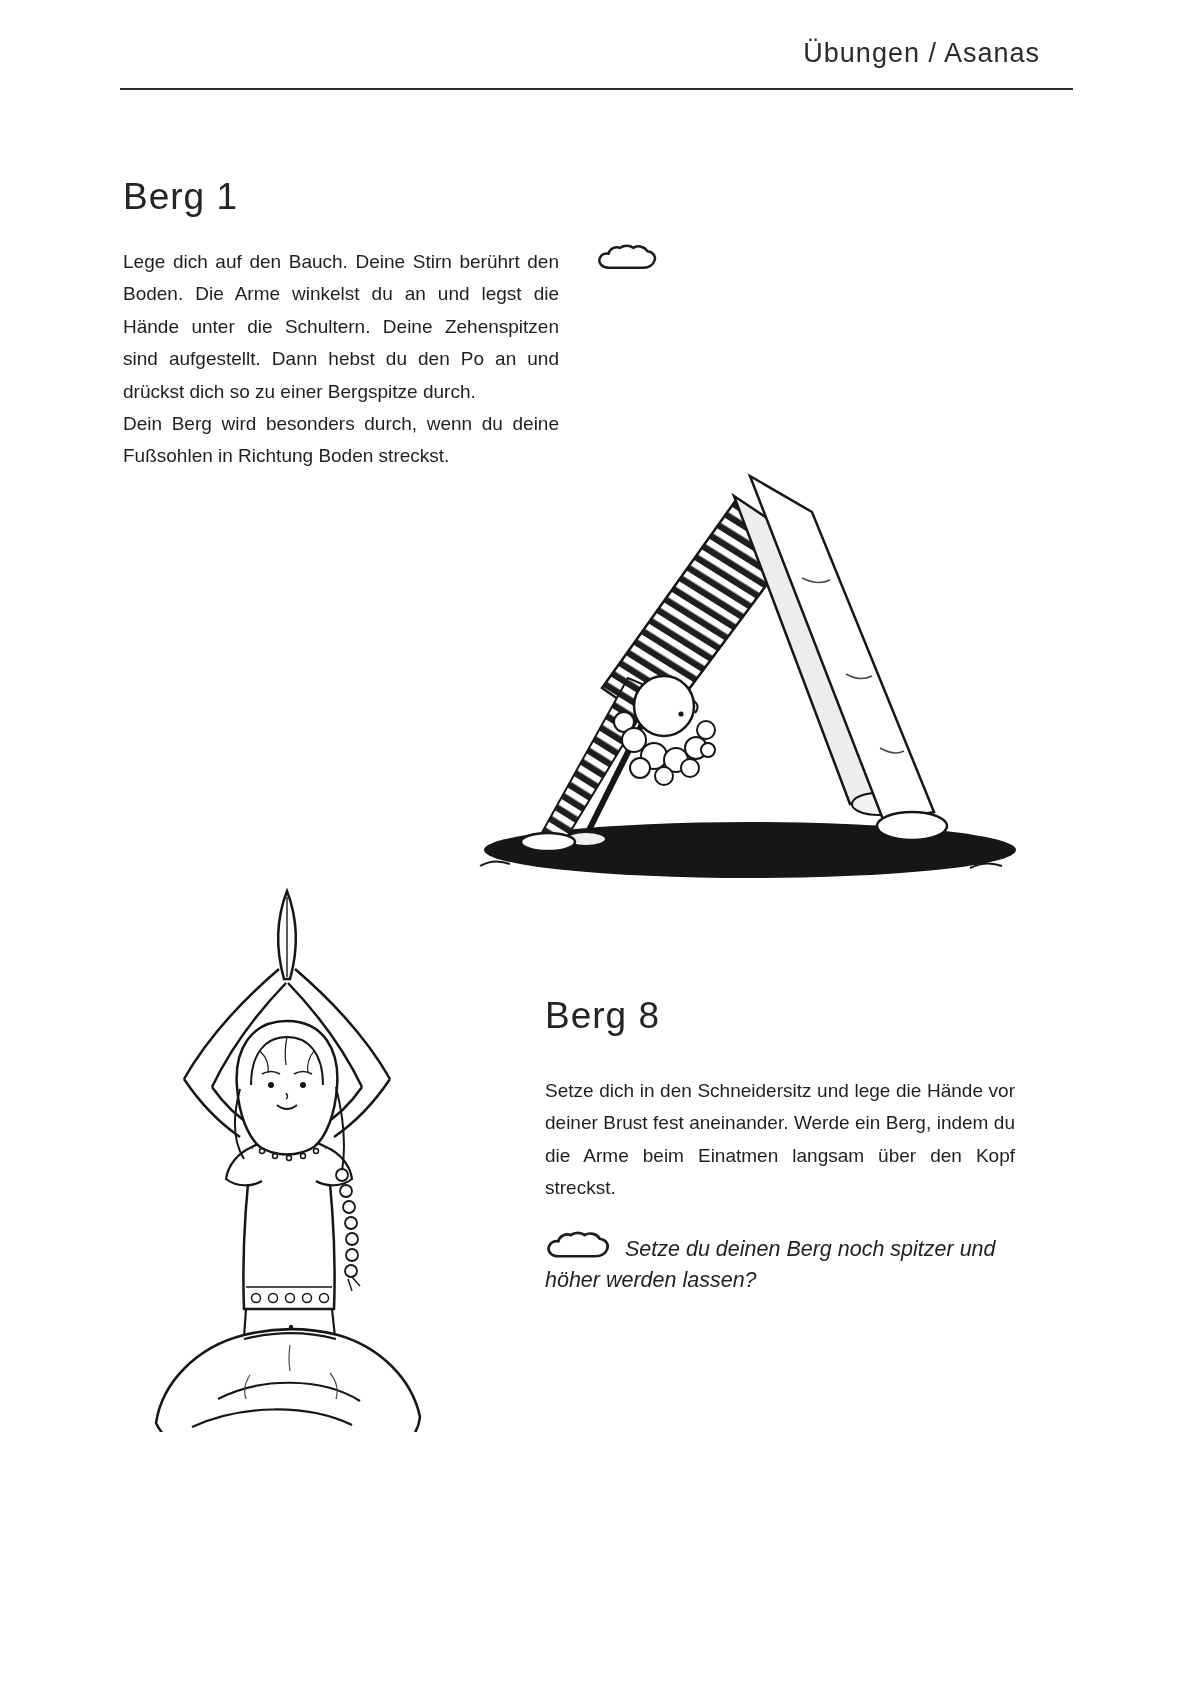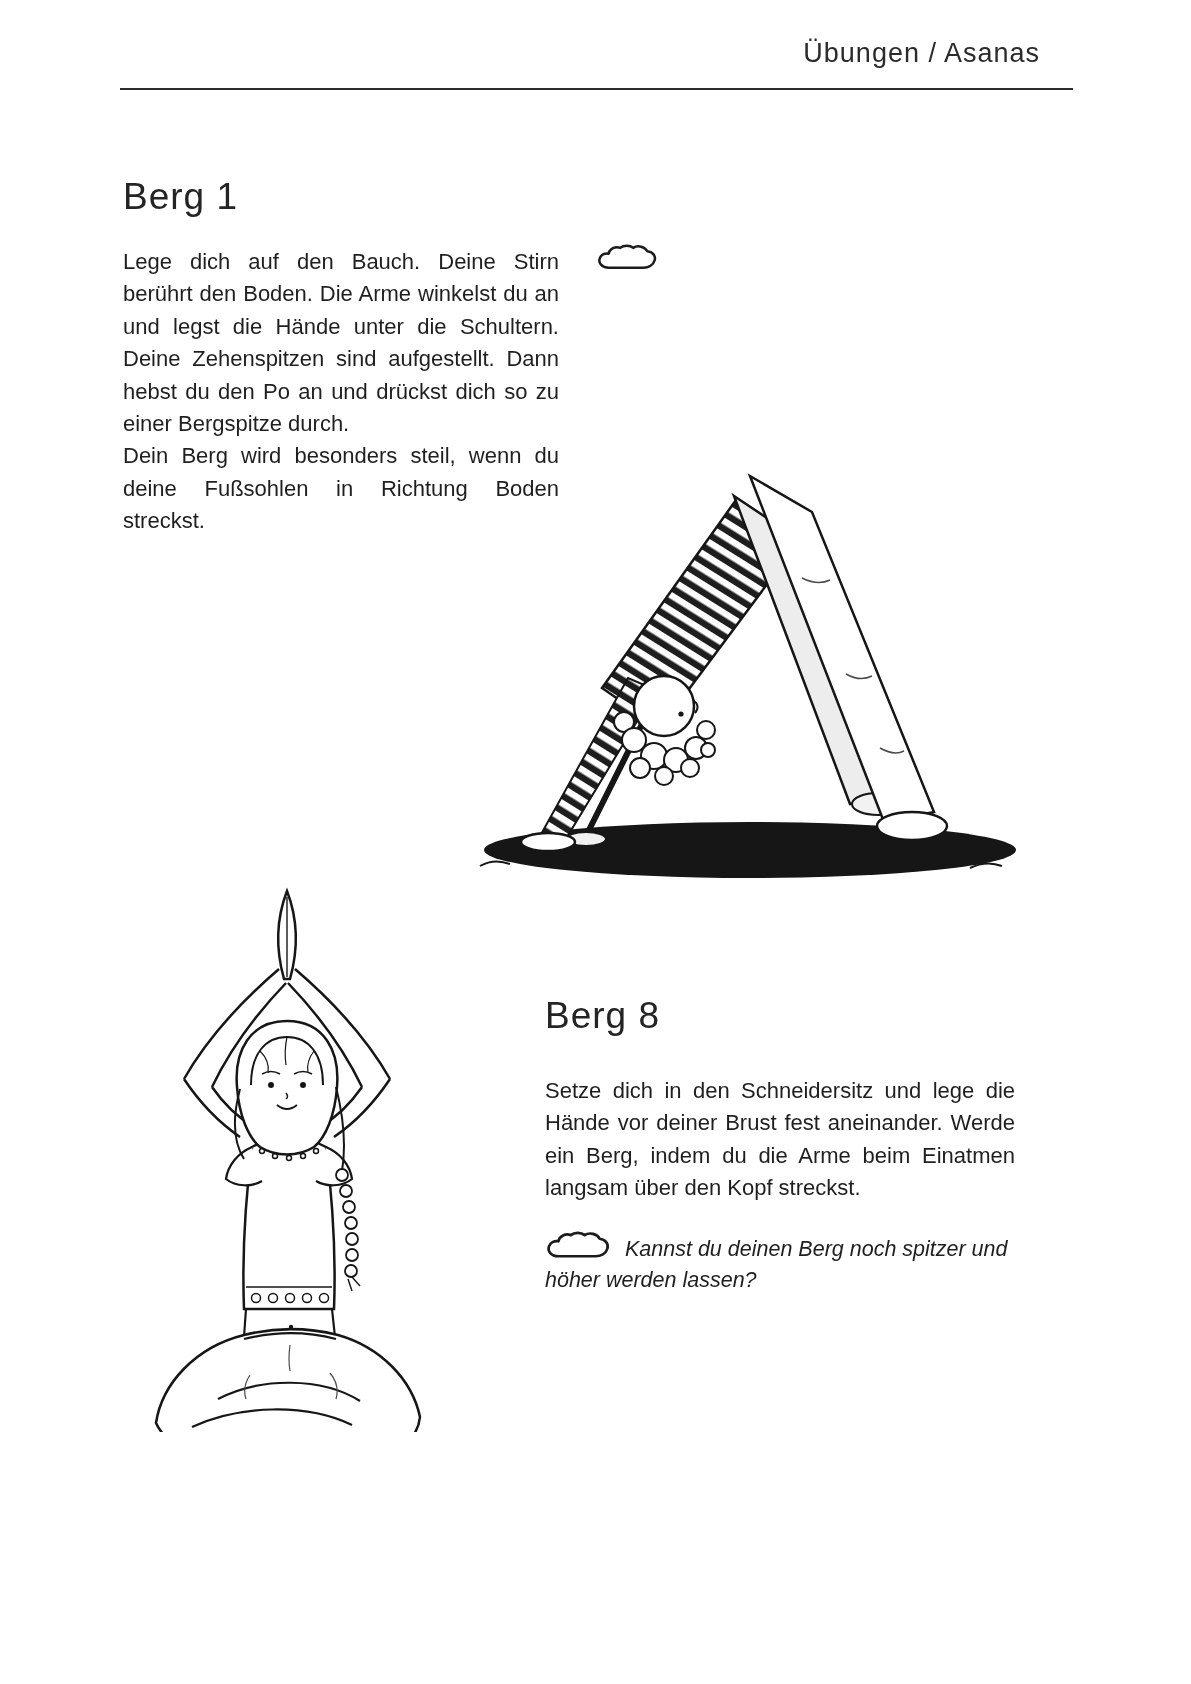--- a/index.html
+++ b/index.html
@@ -18,21 +18,21 @@
   .rule{
     position:absolute;left:120px;top:88px;width:953px;height:0;
     border-top:2px solid #2b2b2b;
   }
   .title{
     font-size:37px;font-weight:400;letter-spacing:1px;color:#242424;margin:0;
   }
   .berg1-title{position:absolute;left:123px;top:176px;}
   .body-col{position:absolute;left:123px;top:246px;width:436px;}
   .body-col p, .berg2 .body-par{
-    margin:0;font-size:22px;line-height:32.4px;
+    margin:0;font-size:19px;line-height:32.4px;
     text-align:justify;color:#1f1f1f;
   }
   .questions .question{
     margin:0 0 27px 0;
     font-size:21.5px;line-height:31.5px;font-style:italic;color:#1f1f1f;
   }
   .berg1-questions{position:absolute;left:596px;top:244px;width:424px;}
   .cloud{display:inline-block;vertical-align:-7px;margin-right:14px;font-style:normal;}
   .cloud svg{display:block;}
   .illu{position:absolute;margin:0;padding:0;}
@@ -51,21 +51,21 @@
 
 <div class="page">
 
   <div class="running-header">Übungen / Asanas</div>
   <div class="rule"></div>
 
   <h1 class="title berg1-title">Berg 1</h1>
 
   <div class="body-col">
     <p>Lege dich auf den Bauch. Deine Stirn berührt den Boden. Die Arme winkelst du an und legst die Hände unter die Schultern. Deine Zehenspitzen sind aufgestellt. Dann hebst du den Po an und drückst dich so zu einer Bergspitze durch.</p>
-    <p>Dein Berg wird besonders steil, wenn du deine Fußsohlen in Richtung Boden streckst.</p>
+    <p>Dein Berg wird besonders durch, wenn du deine Fußsohlen in Richtung Boden streckst.</p>
   </div>
 
   <div class="questions berg1-questions">
     <p class="question">
       <span class="cloud">
         <svg width="62" height="30" viewBox="0 0 64 30" aria-hidden="true">
           <path d="M13 24 C6 24 2 19 4 14 C5.5 10.5 9.5 8.5 13 9.5 C14 4.5 20 1.5 25 3.5 C28.5 0.5 35 0.5 38.5 3.5 C43 0.5 50.5 2 53 7 C58.5 7.5 62 12 60.5 16.5 C59 21.5 54 24 49 24 Z" fill="#ffffff" stroke="#1c1c1c" stroke-width="2.6" stroke-linejoin="round"></path>
         </svg>
       </span>
     </p>
@@ -202,20 +202,20 @@
 
   <section class="berg2">
     <h1 class="title">Berg 8</h1>
     <p class="body-par">Setze dich in den Schneidersitz und lege die Hände vor deiner Brust fest aneinander. Werde ein Berg, indem du die Arme beim Einatmen langsam über den Kopf streckst.</p>
     <div class="questions">
       <p class="question">
         <span class="cloud">
           <svg width="66" height="32" viewBox="0 0 64 30" aria-hidden="true">
             <path d="M13 24 C6 24 2 19 4 14 C5.5 10.5 9.5 8.5 13 9.5 C14 4.5 20 1.5 25 3.5 C28.5 0.5 35 0.5 38.5 3.5 C43 0.5 50.5 2 53 7 C58.5 7.5 62 12 60.5 16.5 C59 21.5 54 24 49 24 Z" fill="#ffffff" stroke="#1c1c1c" stroke-width="2.6" stroke-linejoin="round"></path>
           </svg>
-        </span><span class="qtext">Kannst du deinen Berg noch spitzer und höher werden lassen?</span>
+        </span><span class="qtext">Setze du deinen Berg noch spitzer und höher werden lassen?</span>
       </p>
     </div>
   </section>
 
   <div class="page-number">20</div>
 
 </div>
 
 </body></html>

